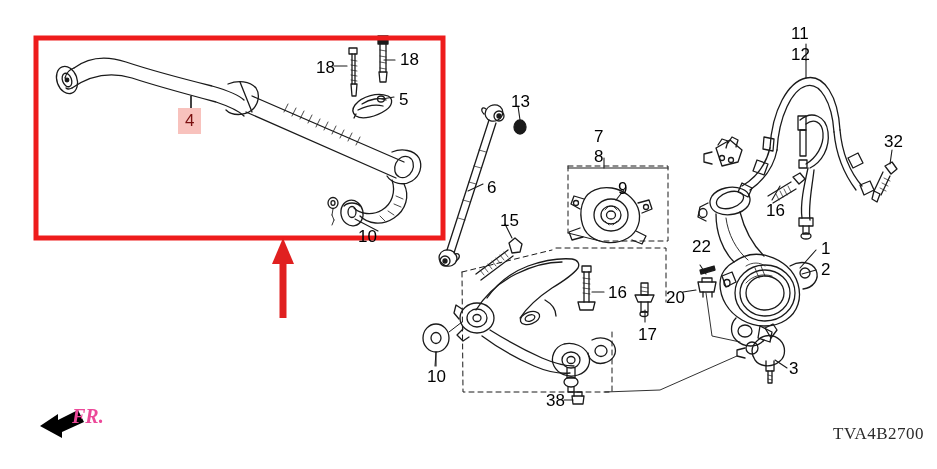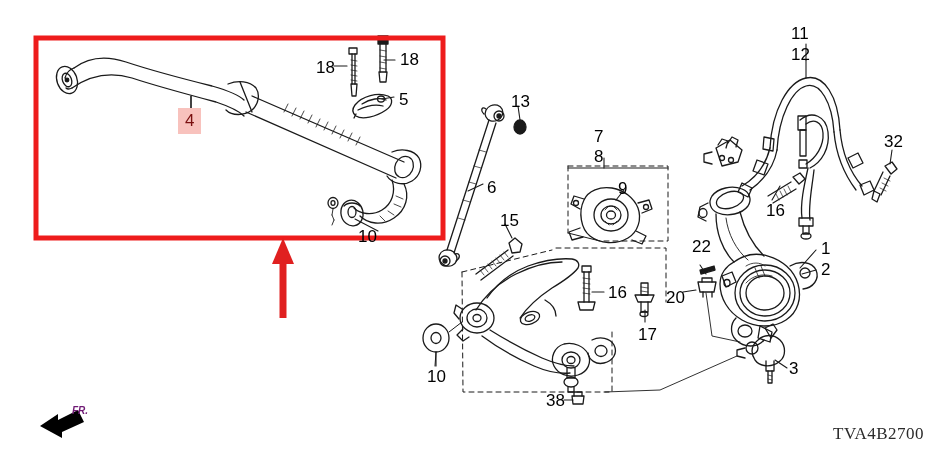--- a/index.html
+++ b/index.html
@@ -47,25 +47,25 @@
   .partnum {
     position: absolute;
     font-family: Liberation Serif, serif;
     font-size: 17px;
     letter-spacing: 0.5px;
     color: #2b2b2b;
     white-space: nowrap;
   }
   .fr-label {
     position: absolute;
-    font-family: Liberation Sans, sans-serif;
-    font-size: 10px;
+    font-family: Liberation Serif, serif;
+    font-size: 20px;
     font-weight: bold;
     font-style: italic;
-    color: #701a75;
+    color: #ec4899;
     white-space: nowrap;
   }
 </style>
 </head>
 <body>
 
 <div id="canvas">
 
   <svg id="diagram-svg" viewBox="0 0 937 469">
     <defs>

